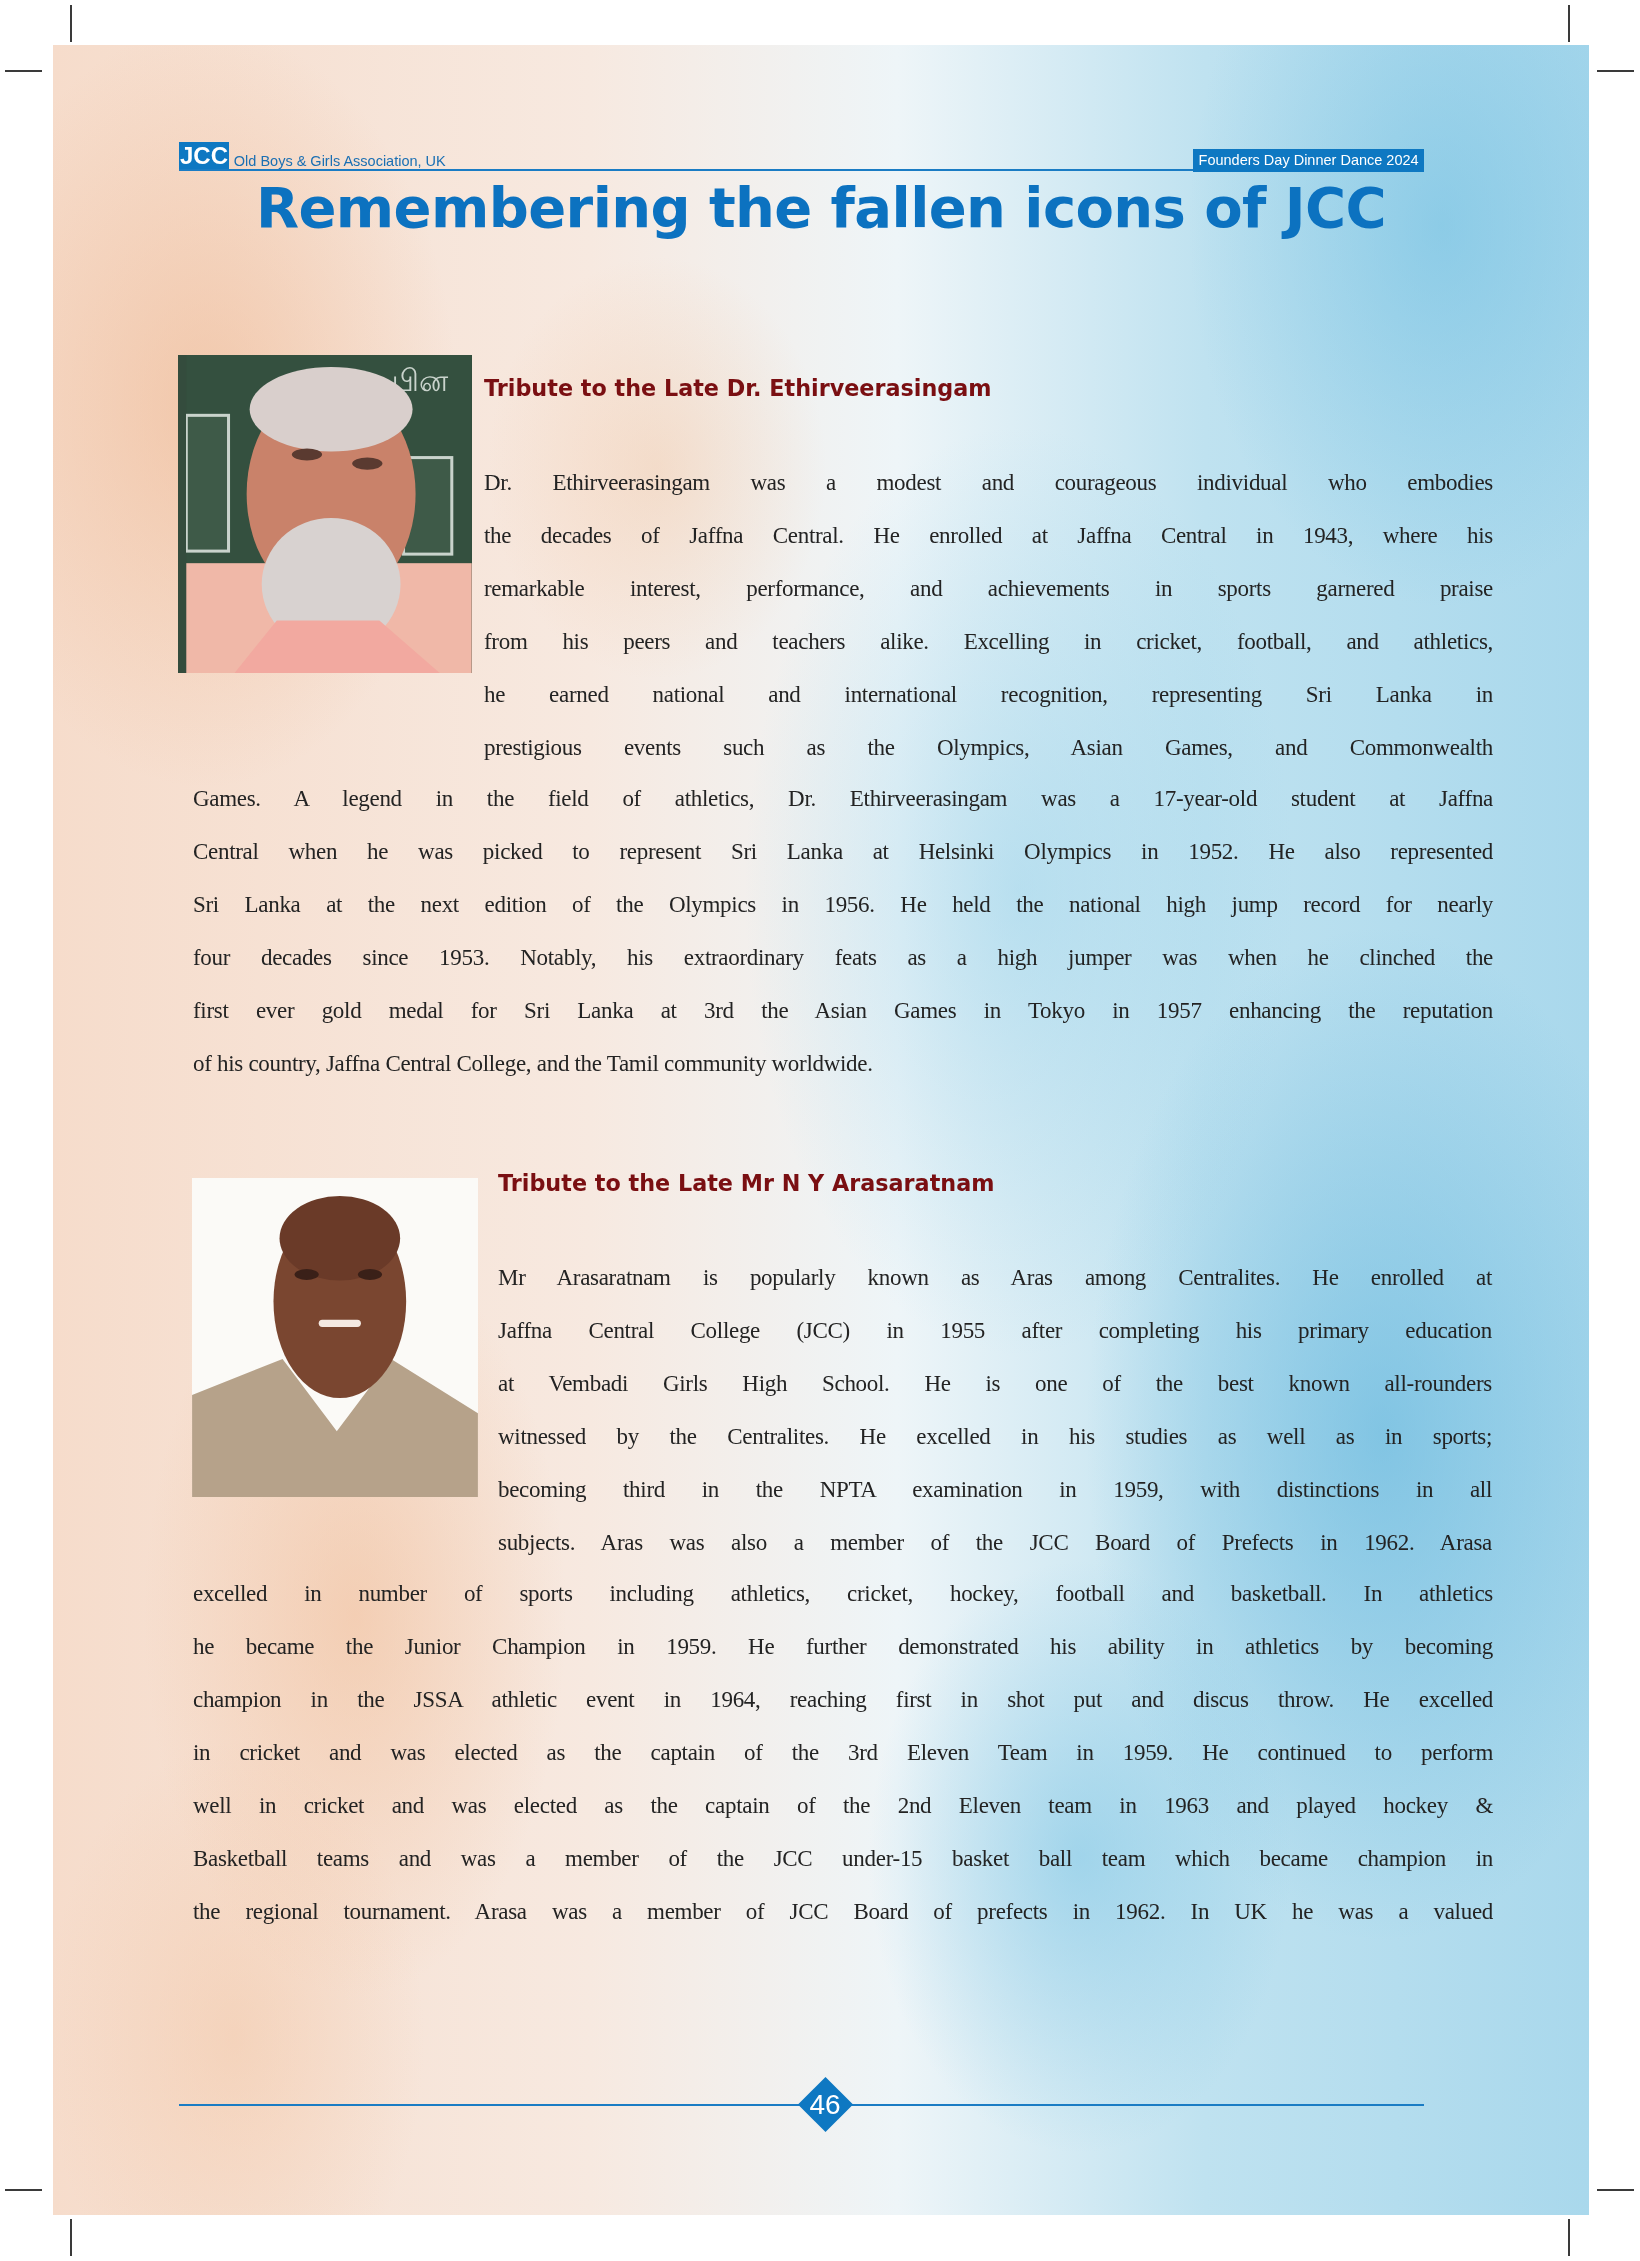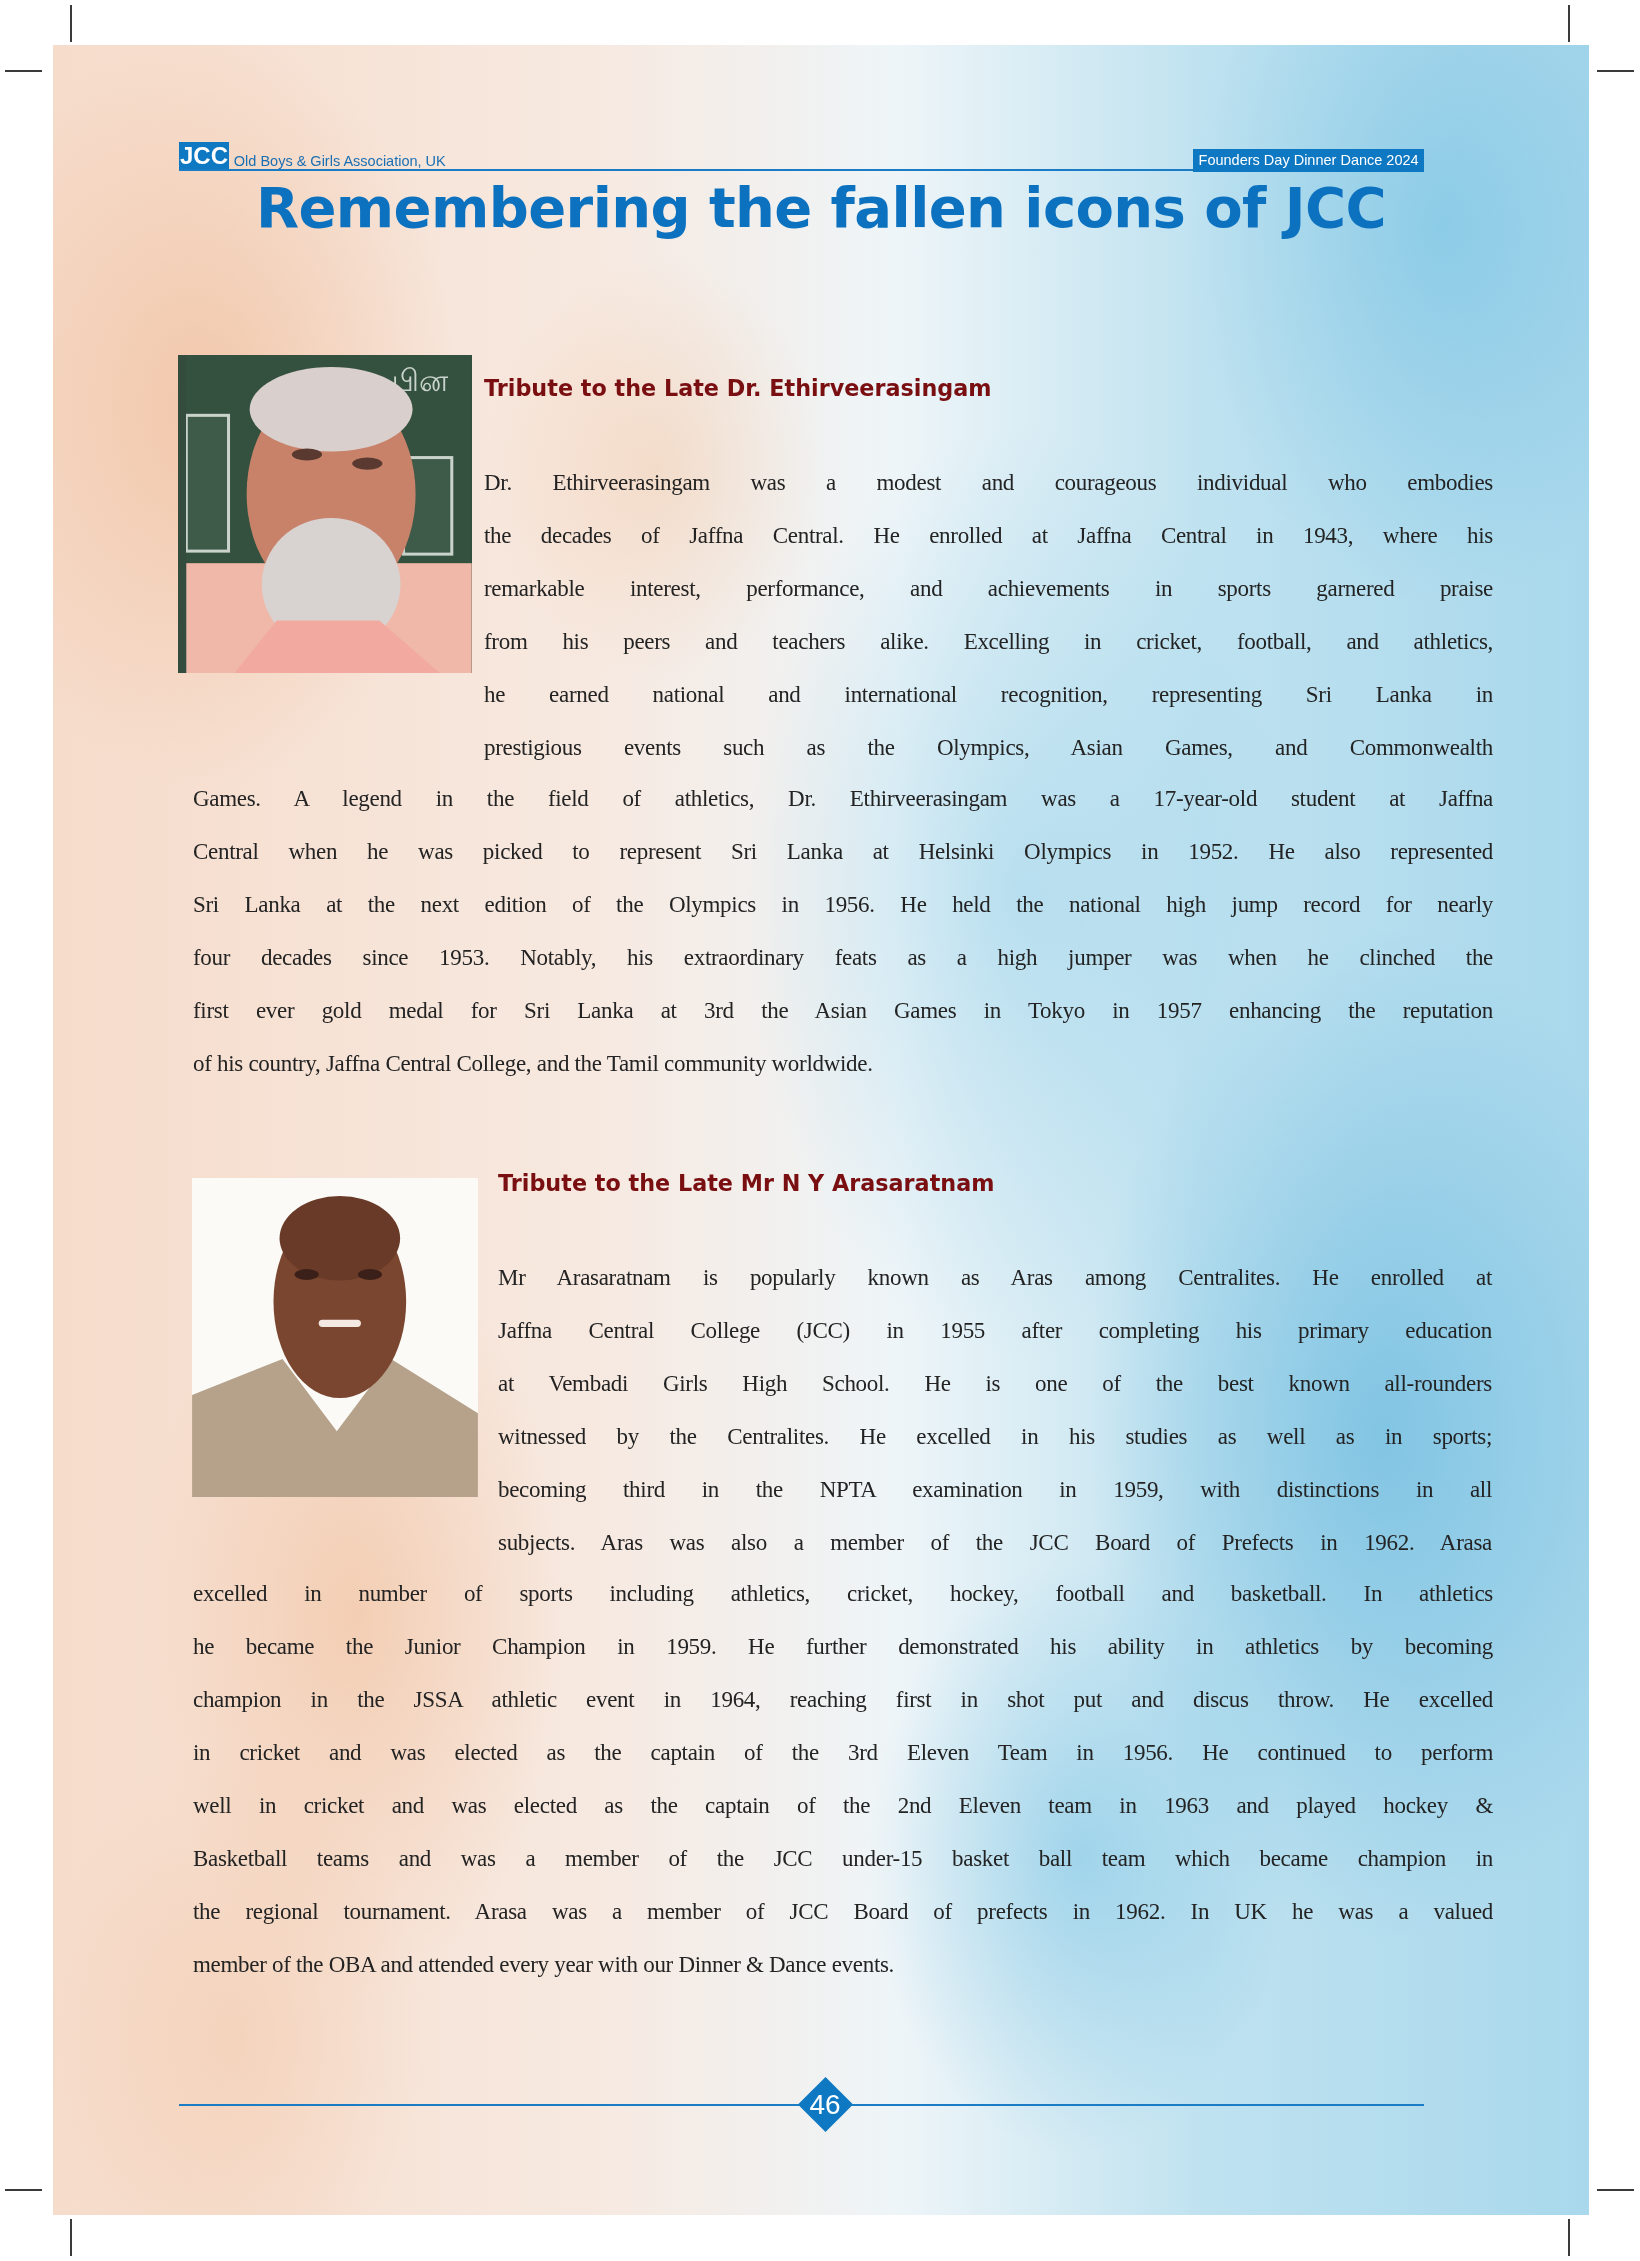--- a/index.html
+++ b/index.html
@@ -116,24 +116,23 @@
     <span class="line">Jaffna Central College (JCC) in 1955 after completing his primary education</span>
     <span class="line">at Vembadi Girls High School. He is one of the best known all-rounders</span>
     <span class="line">witnessed by the Centralites. He excelled in his studies as well as in sports;</span>
     <span class="line">becoming third in the NPTA examination in 1959, with distinctions in all</span>
     <span class="line">subjects. Aras was also a member of the JCC Board of Prefects in 1962. Arasa</span>
   </div>
   <div class="body-text" style="left:140px;top:1522px;width:1300px;">
     <span class="line">excelled in number of sports including athletics, cricket, hockey, football and basketball. In athletics</span>
     <span class="line">he became the Junior Champion in 1959. He further demonstrated his ability in athletics by becoming</span>
     <span class="line">champion in the JSSA athletic event in 1964, reaching first in shot put and discus throw. He excelled</span>
-    <span class="line">in cricket and was elected as the captain of the 3rd Eleven Team in 1956. He continued to perform</span>
+    <span class="line">in cricket and was elected as the captain of the 3rd Eleven Team in 1959. He continued to perform</span>
     <span class="line">well in cricket and was elected as the captain of the 2nd Eleven team in 1963 and played hockey &amp;</span>
     <span class="line">Basketball teams and was a member of the JCC under-15 basket ball team which became champion in</span>
     <span class="line">the regional tournament. Arasa was a member of JCC Board of prefects in 1962. In UK he was a valued</span>
-    <span class="line last">member of the OBA and attended every year with our Dinner &amp; Dance events.</span>
   </div>
 
   <div class="footer-line"></div>
   <div class="page-diamond"></div>
   <div class="page-num">46</div>
 </div>
 
 
 </body></html>

